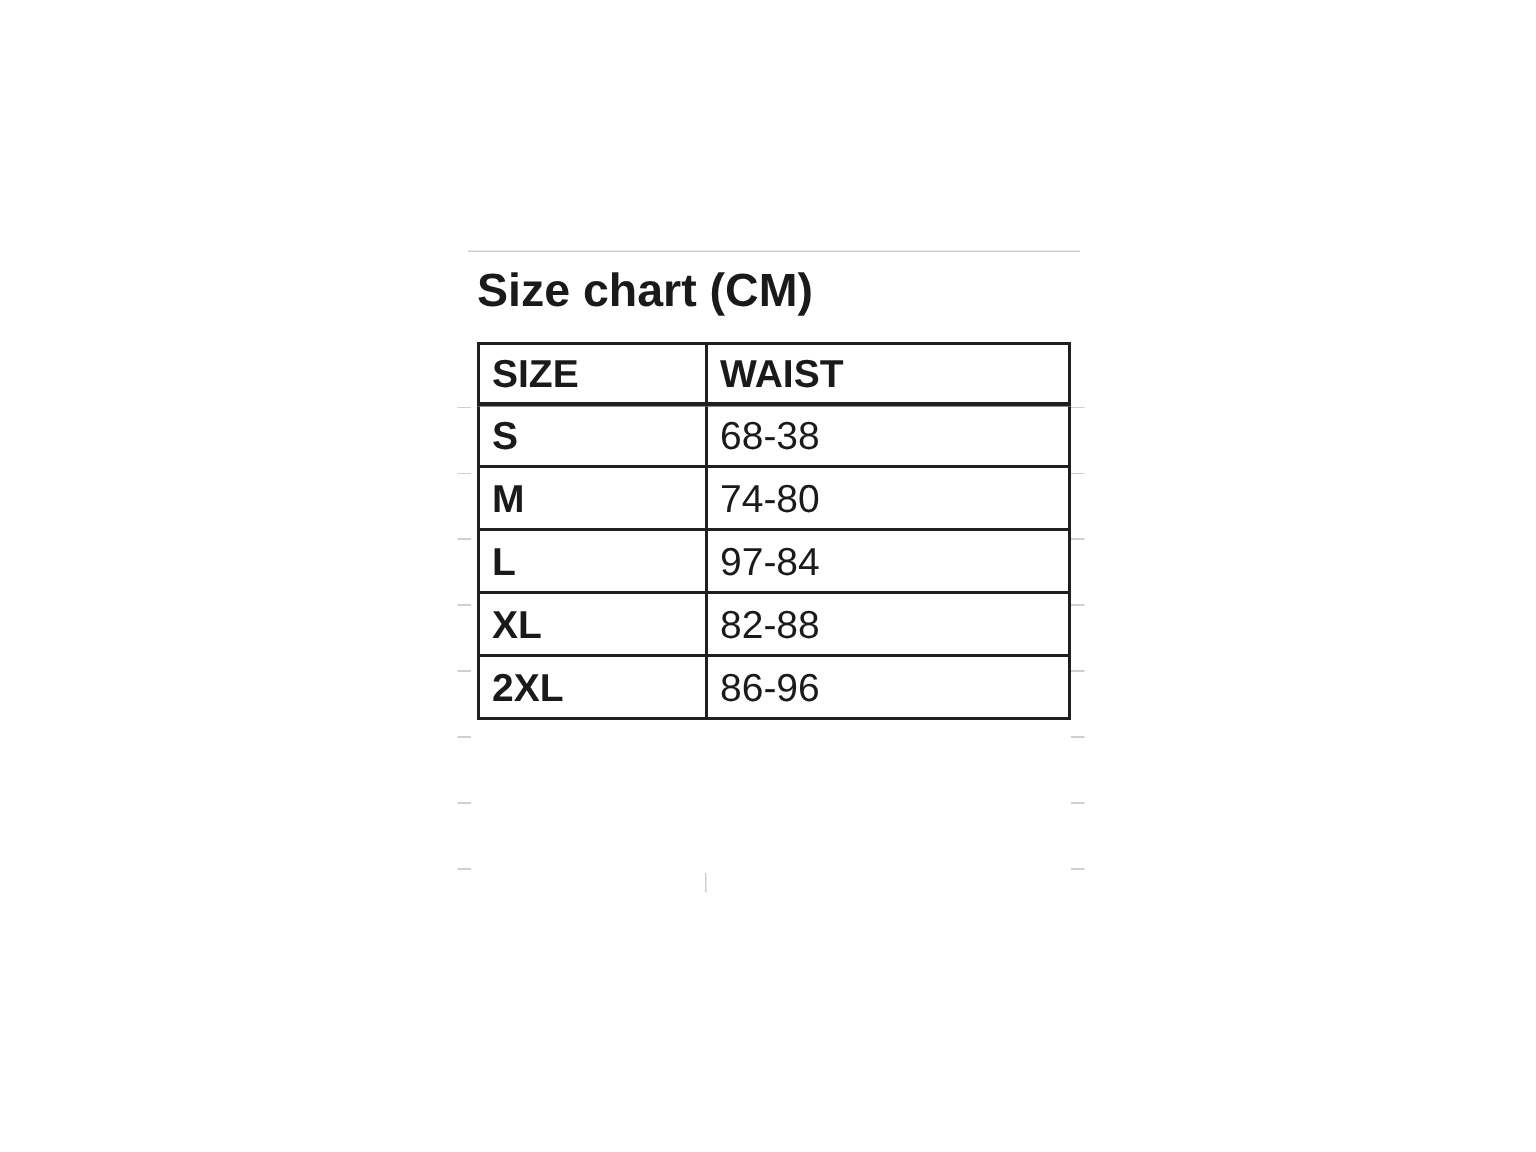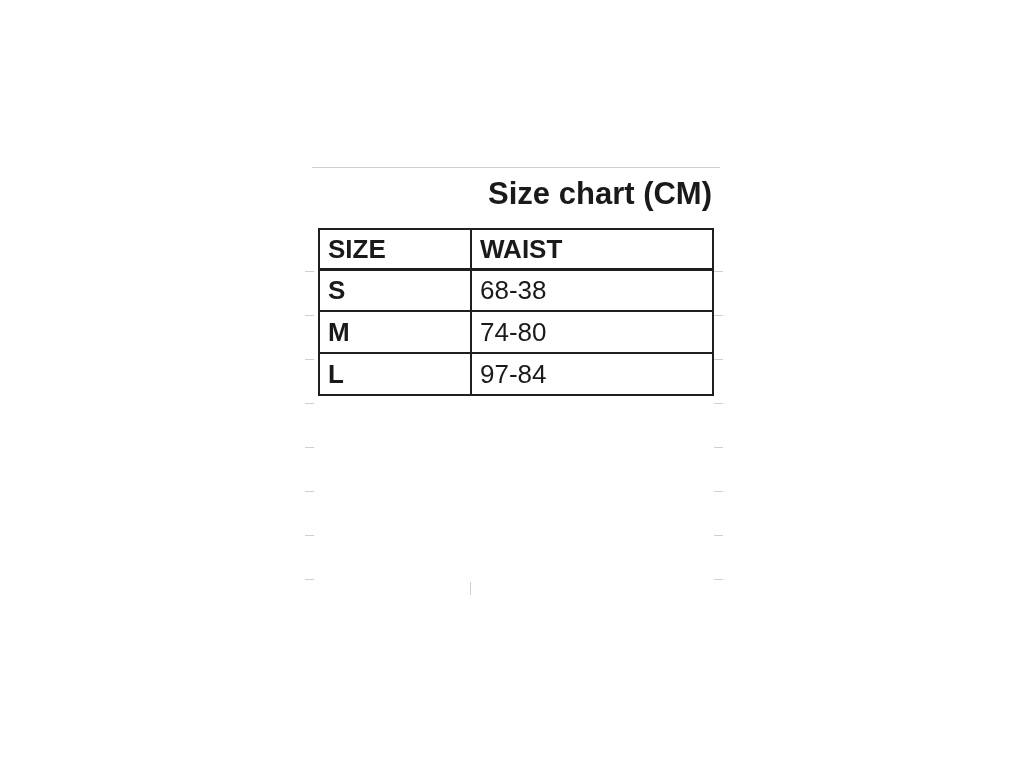--- a/index.html
+++ b/index.html
@@ -27,21 +27,21 @@
     position: absolute;
     left: 312px; top: 167px;
     width: 408px; height: 1px;
     background: var(--gridline);
   }
   
   .chart-title {
     position: absolute;
     left: 318px; top: 176px;
     width: 394px;
-    text-align: right;
+    text-align: left;
     font-size: 31px;
     font-weight: 700;
     letter-spacing: 0px;
     color: var(--text);
     white-space: nowrap;
   }
   
   .size-table {
     position: absolute;
     left: 318px; top: 228px;
@@ -118,20 +118,28 @@
         <td class="waist-cell">68-38</td>
       </tr>
       <tr>
         <td class="size-cell">M</td>
         <td class="waist-cell">74-80</td>
       </tr>
       <tr>
         <td class="size-cell">L</td>
         <td class="waist-cell">97-84</td>
       </tr>
+      <tr>
+        <td class="size-cell">XL</td>
+        <td class="waist-cell">82-88</td>
+      </tr>
+      <tr>
+        <td class="size-cell">2XL</td>
+        <td class="waist-cell">86-96</td>
+      </tr>
     </tbody>
   </table>
 
   <div class="tick-col left"></div>
   <div class="tick-col right"></div>
   <div class="bottom-divider-tick"></div>
 
 </div>
 
 </body></html>

